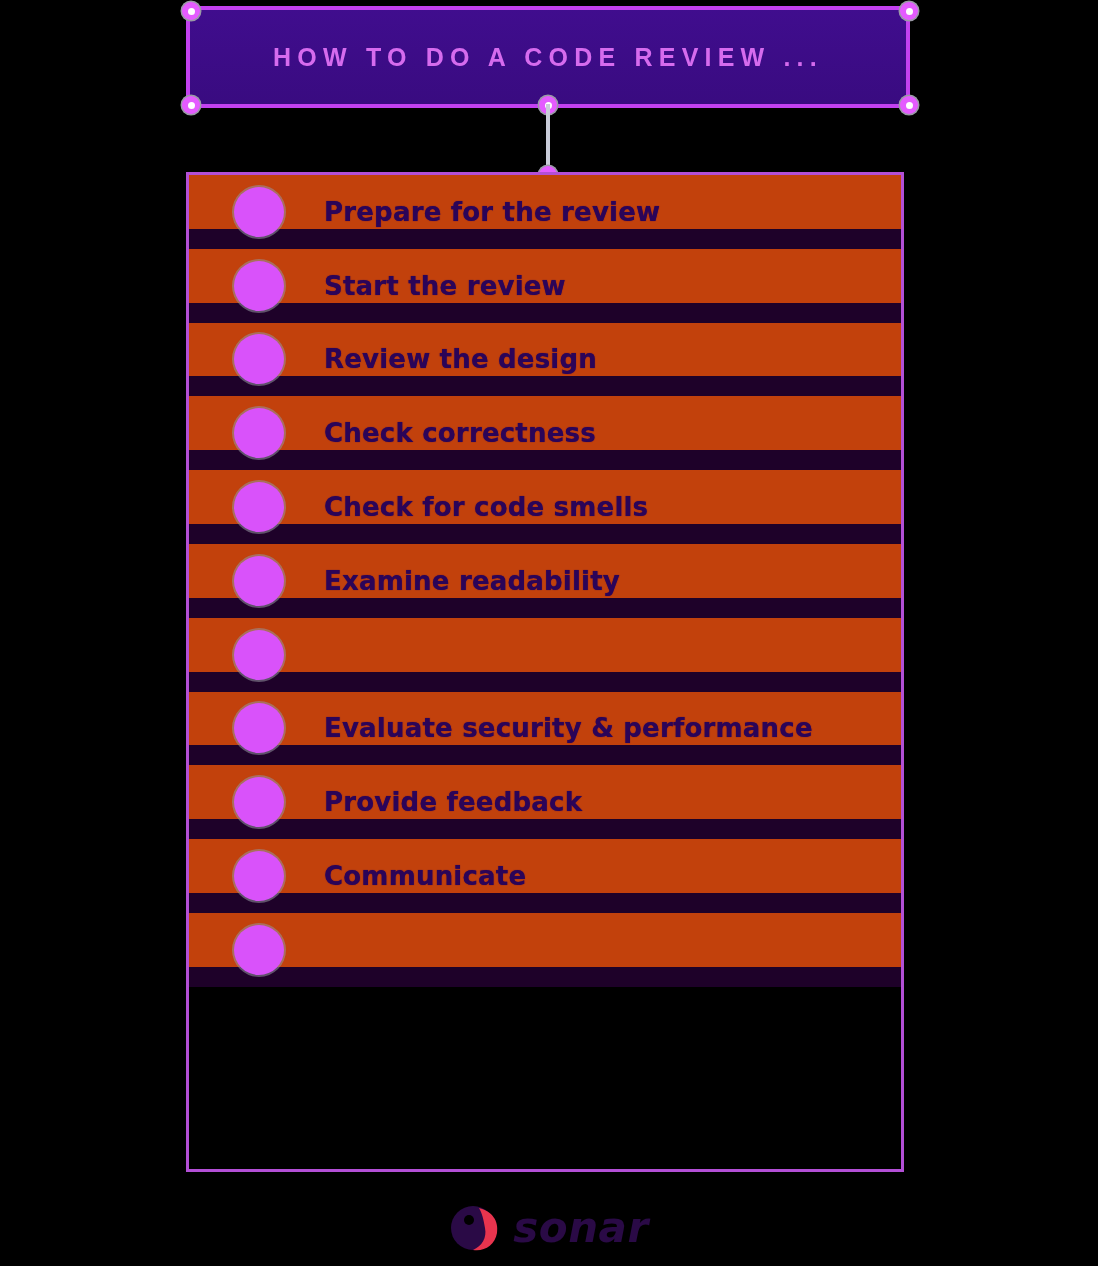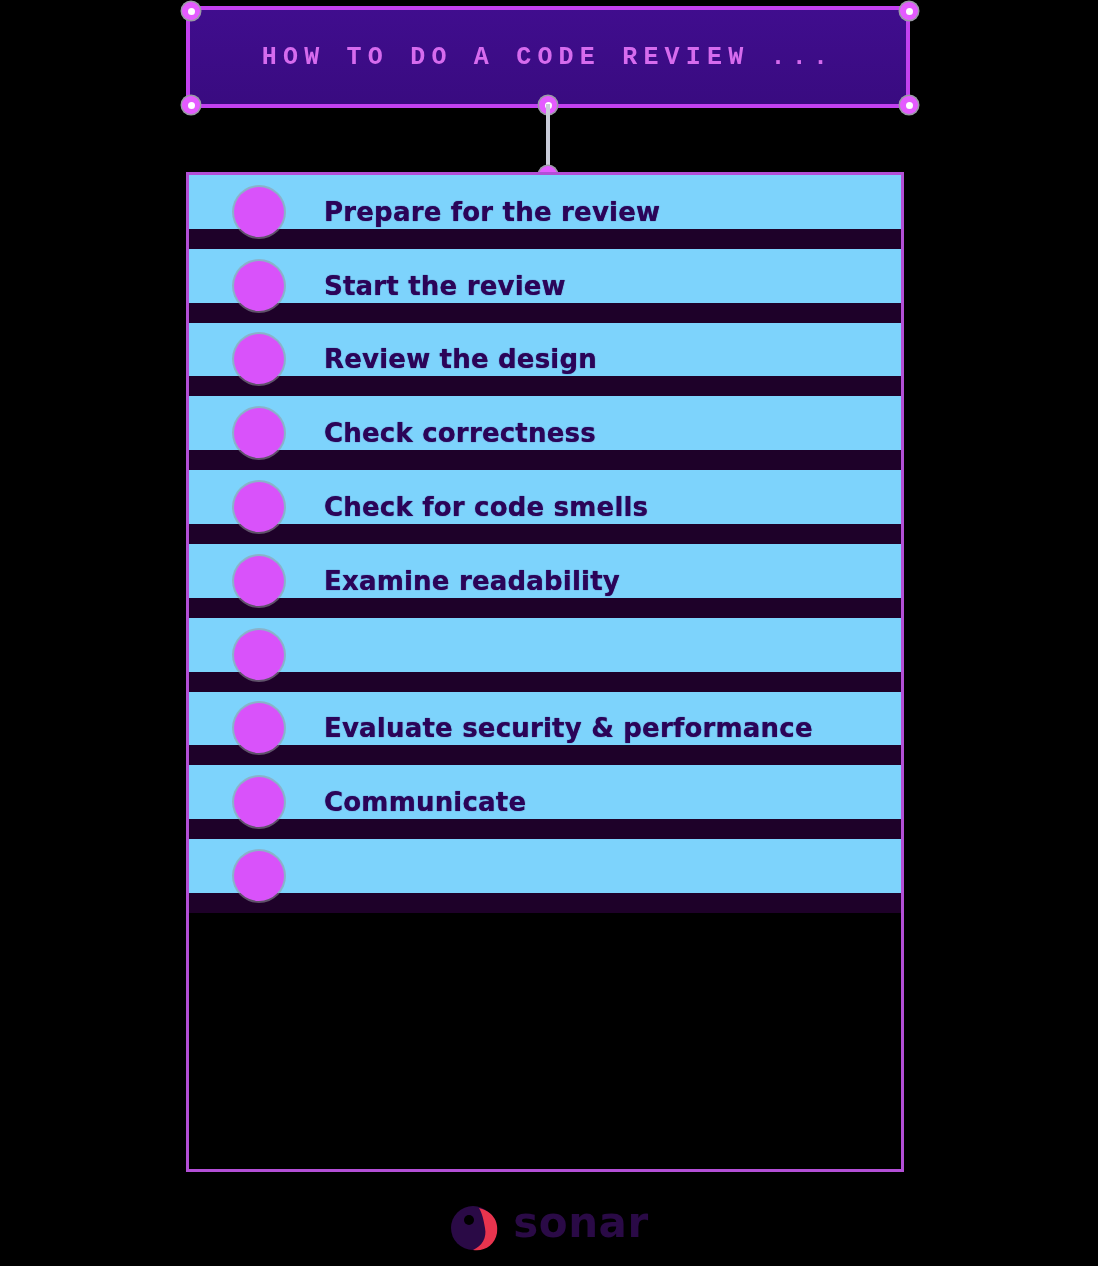--- a/index.html
+++ b/index.html
@@ -55,21 +55,21 @@
     justify-content: center;
     box-sizing: border-box;
   }
   .title-text {
     color: #D66BEE;
     font-size: 25px;
     font-weight: bold;
     letter-spacing: 6.2px;
     text-transform: uppercase;
     white-space: nowrap;
-    font-family: Liberation Mono, monospace;
+    font-family: Liberation Sans, sans-serif;
   }
 
   
   .sel-frame {
     position: absolute;
     left: 186px;
     top: 6px;
     width: 724px;
     height: 102px;
     border: 4px solid #C341F0;
@@ -121,21 +121,21 @@
     background: #000000;
     overflow: hidden;
   }
 
   .row {
     position: relative;
     height: 73.8px;
     display: flex;
     align-items: center;
     box-sizing: border-box;
-    background: #7dd3fc;
+    background: #c2410c;
   }
   
   .row::after {
     content: "";
     position: absolute;
     left: 0;
     right: 0;
     bottom: 0;
     height: 20px;
     background: #1E0129;
@@ -177,22 +177,23 @@
     top: 1190px;
     width: 1098px;
     height: 76px;
     background: #000000;
     display: flex;
     align-items: center;
     justify-content: center;
   }
   .logo {
     display: flex;
-    align-items: flex-start;
+    align-items: center;
     gap: 12px;
+    font-style: italic;
   }
   .logo-mark {
     position: relative;
     width: 52px;
     height: 52px;
   }
   .logo-word {
     color: #2A0A46;
     font-size: 42px;
     font-weight: bold;
@@ -260,20 +261,24 @@
 
     <div class="row">
       <span class="bullet"></span>
     </div>
 
     <div class="row">
       <span class="bullet"></span>
       <span class="row-label">Evaluate security &amp; performance</span>
     </div>
 
+    <div class="row">
+      <span class="bullet"></span>
+      <span class="row-label">Provide feedback</span>
+    </div>
 
     <div class="row">
       <span class="bullet"></span>
       <span class="row-label">Communicate</span>
     </div>
 
     <div class="row">
       <span class="bullet"></span>
     </div>
 

